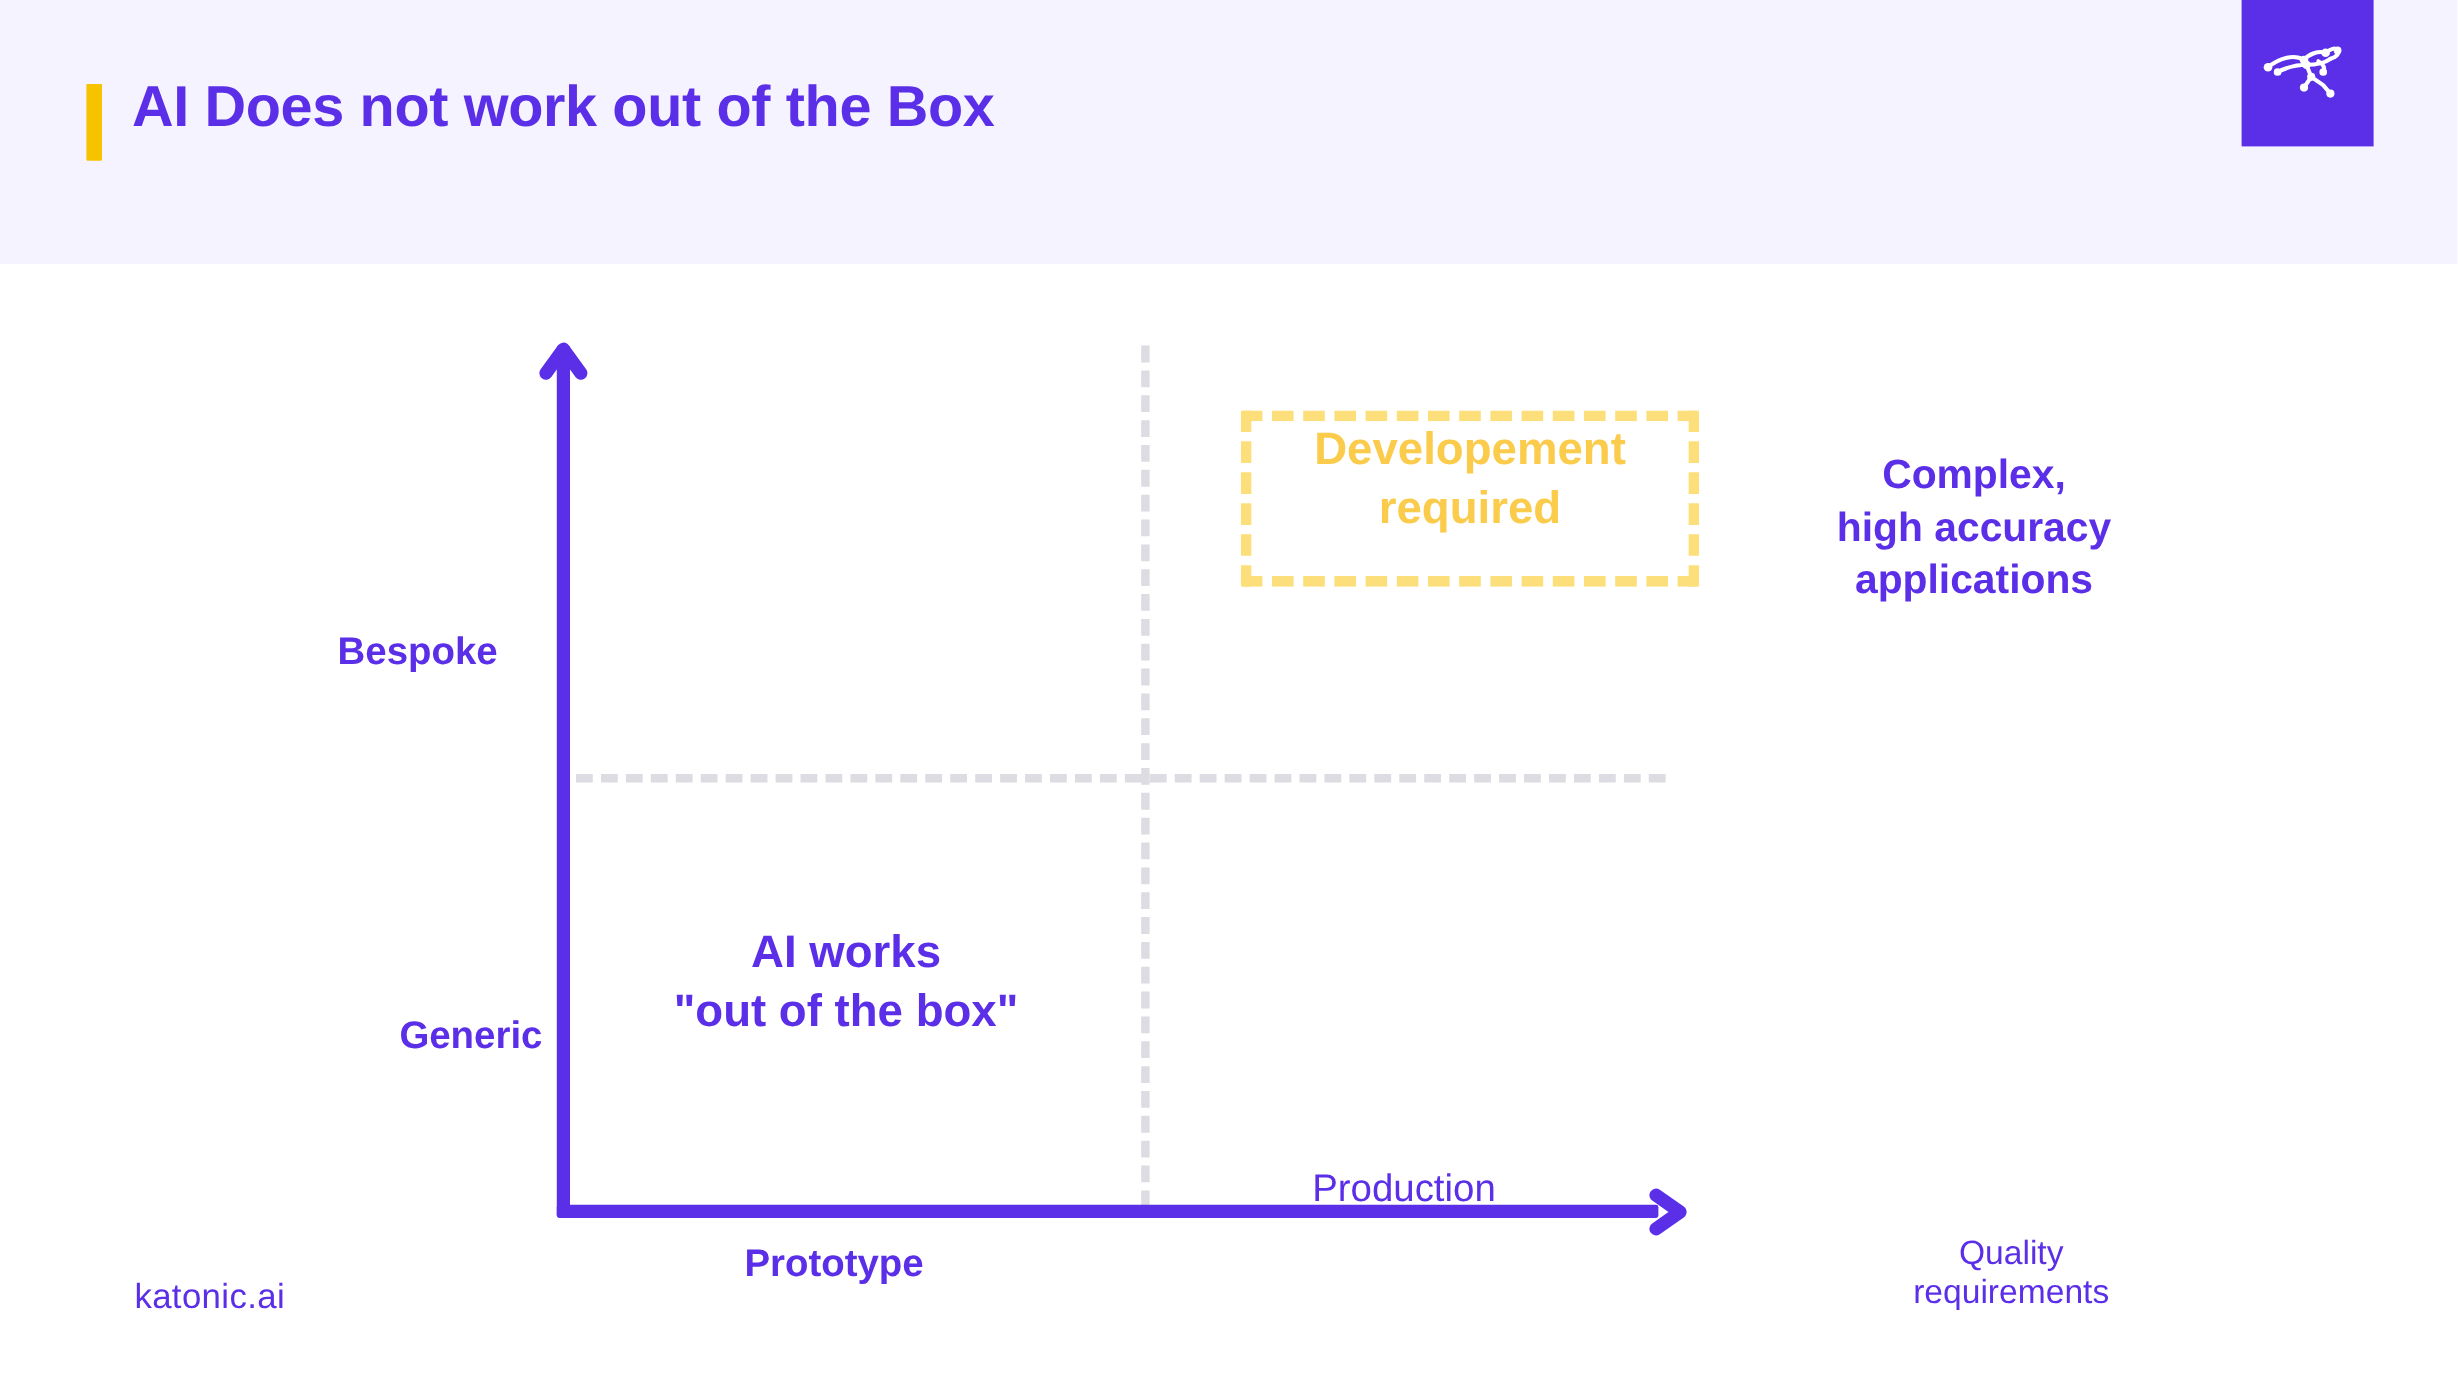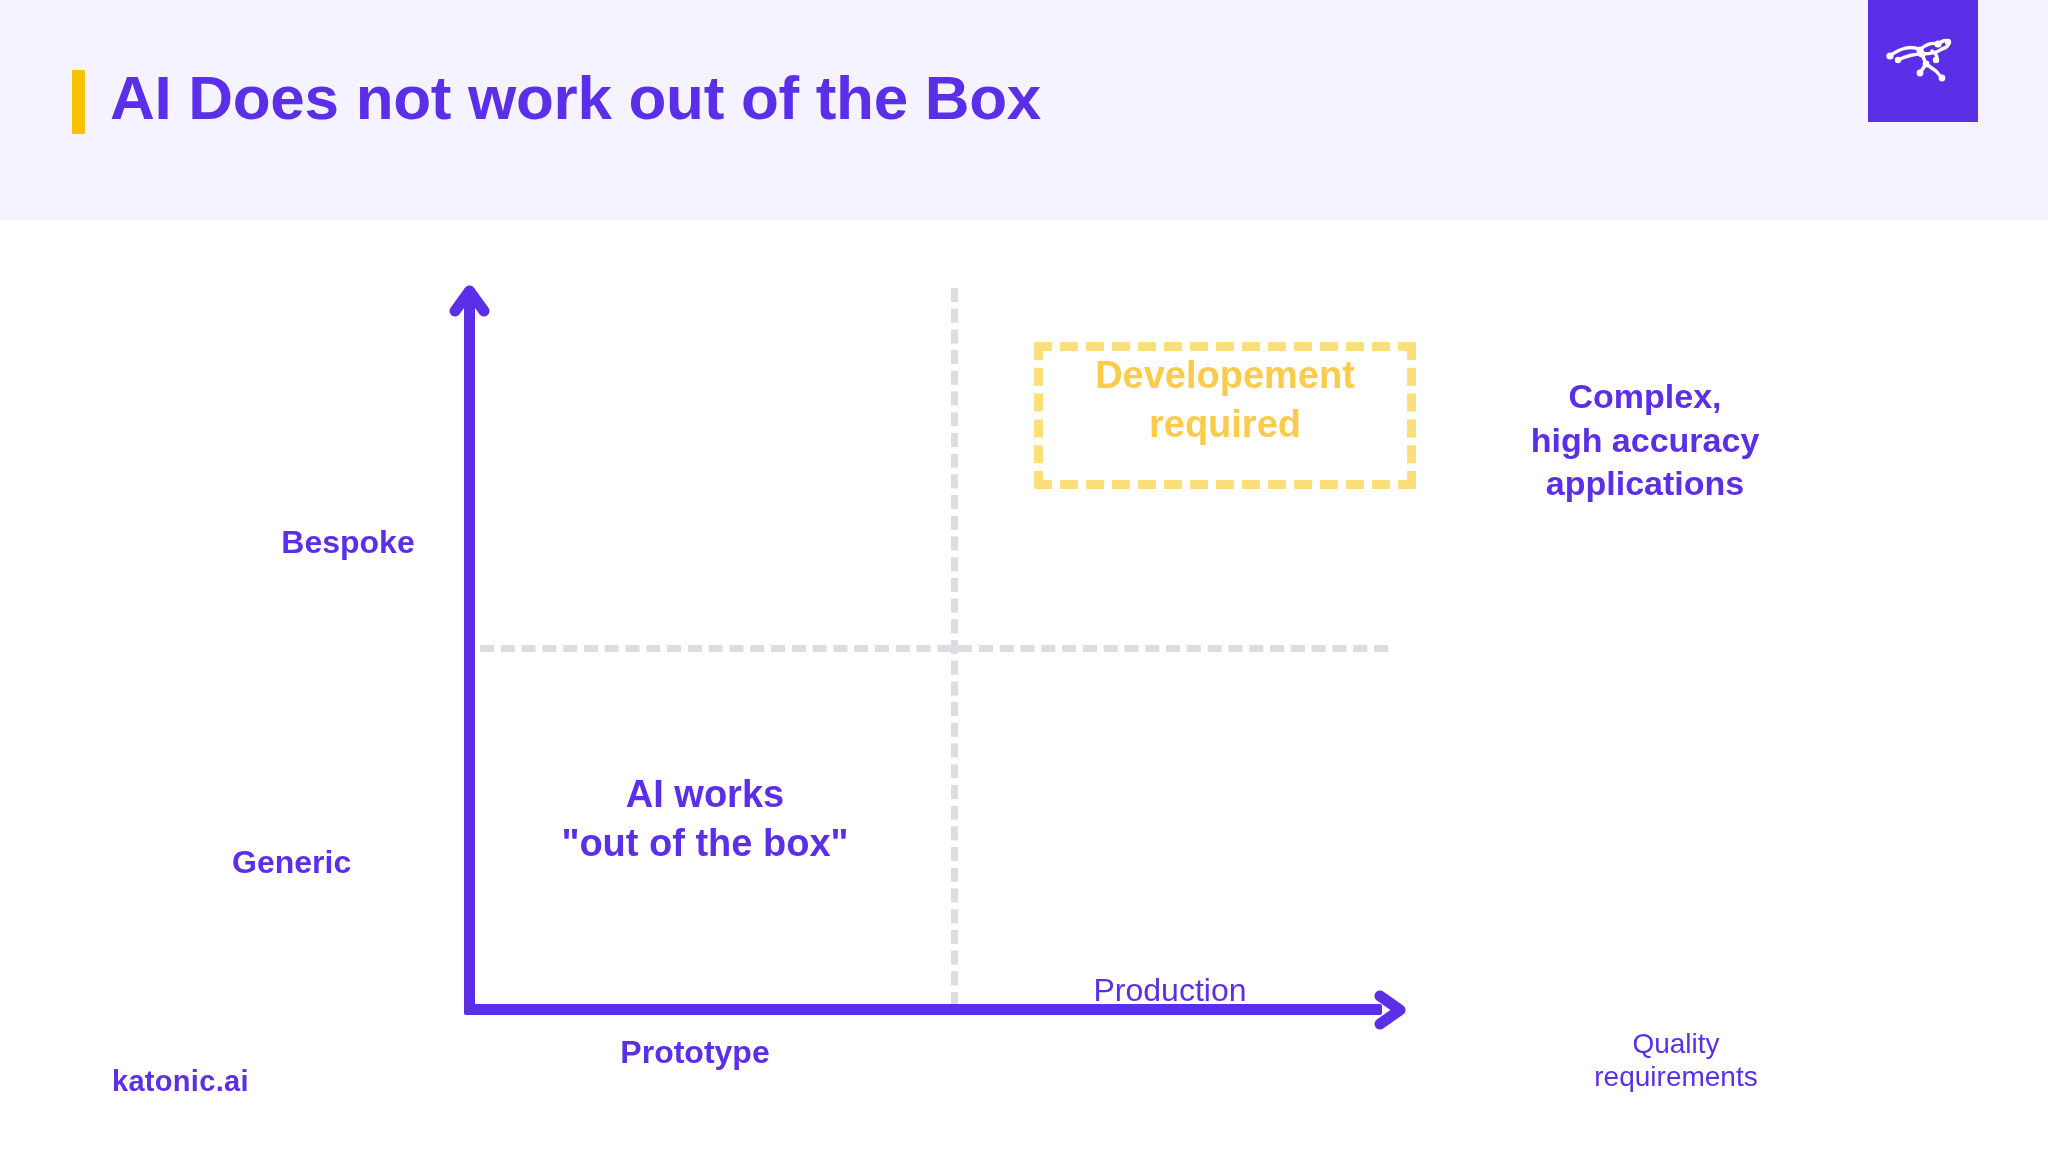--- a/index.html
+++ b/index.html
@@ -15,21 +15,21 @@
   .header-band {
     position:absolute; left:0; top:0; width:2048px; height:220px;
     background:#f5f3ff;
   }
   .title-accent {
     position:absolute; left:72px; top:70px; width:13px; height:64px;
     background:#f7c200; border-radius:1px;
   }
   .slide-title {
     position:absolute; left:110px; top:62px;
-    font-size:62px; font-weight:700; color:#5b2fe8;
+    font-size:48px; font-weight:700; color:#5b2fe8;
     letter-spacing:-0.3px; white-space:nowrap;
   }
   .logo-tile {
     position:absolute; left:1868px; top:0px; width:110px; height:122px;
     background:#5b2fe8;
     display:flex; align-items:center; justify-content:center;
   }
   .logo-tile svg { display:block; }
 
   
@@ -79,21 +79,21 @@
     left:206px; top:78px; width:220px;
     font-size:28px; font-weight:400; line-height:1.18;
     text-align:center; white-space:pre-line;
   }
   .y-tick-bespoke {
     left:238px; top:524px; width:220px;
     font-size:32px; font-weight:700; text-align:center;
   }
   .y-tick-generic {
     left:232px; top:844px; width:220px;
-    font-size:32px; font-weight:700; text-align:left;
+    font-size:32px; font-weight:700; text-align:right;
   }
   .x-tick-prototype {
     left:505px; top:1034px; width:380px;
     font-size:32px; font-weight:700; text-align:center;
   }
   .x-tick-production {
     left:1000px; top:972px; width:340px;
     font-size:32px; font-weight:400; text-align:center;
   }
   .x-axis-title {
@@ -106,21 +106,21 @@
     font-size:38px; font-weight:700; line-height:1.28;
     text-align:center; white-space:pre-line;
   }
   .quadrant-complex {
     left:1470px; top:375px; width:350px;
     font-size:34px; font-weight:700; line-height:1.28;
     text-align:center; white-space:pre-line;
   }
   .footer-brand {
     left:112px; top:1065px;
-    font-size:29px; font-weight:700; letter-spacing:0.3px;
+    font-size:29px; font-weight:400; letter-spacing:0.3px;
   }
 </style>
 </head>
 <body>
 
 <div class="slide">
 
   <div class="header-band"></div>
   <div class="title-accent"></div>
   <div class="slide-title">AI Does not work out of the Box</div>

